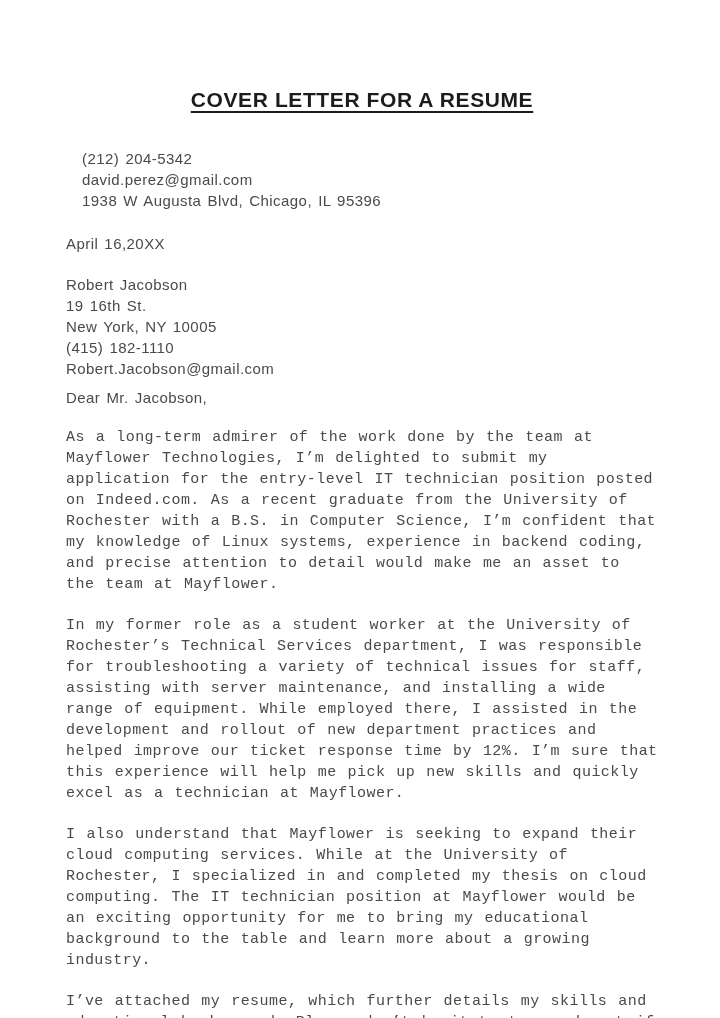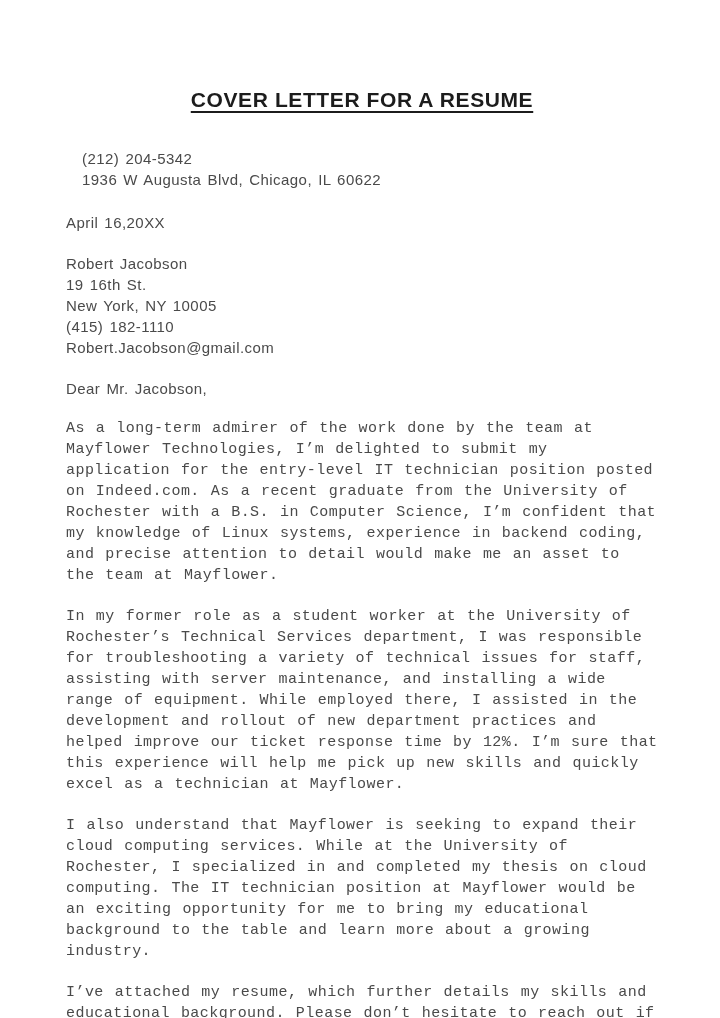--- a/index.html
+++ b/index.html
@@ -37,34 +37,35 @@
   }
   .line, .para {
     font-size: 15px;
     line-height: 21px;
     letter-spacing: 0.45px;
     word-spacing: 1.5px;
     color: var(--body-color);
   }
   .block-sender    { margin-bottom: 22px; margin-left: 16px; }
   .block-date      { margin-bottom: 20px; }
-  .block-recipient { margin-bottom: 20px; }
+  .block-recipient { margin-bottom: 8px; }
   .block-salutation{ margin-bottom: 19px; }
   .para            { margin-bottom: 20px; font-family: Liberation Mono, monospace; }
 </style>
 </head>
 <body>
 
 <div class="page">
 
   <h1 class="doc-title">COVER LETTER FOR A RESUME</h1>
 
   <div class="block-sender">
     <div class="line">(212) 204-5342</div>
-    <div class="line">1936 W Augusta Blvd, Chicago, IL 60622</div>
+    <div class="line">david.perez@gmail.com</div>
+    <div class="line">1938 W Augusta Blvd, Chicago, IL 95396</div>
   </div>
 
   <div class="block-date">
     <div class="line">April 16,20XX</div>
   </div>
 
   <div class="block-recipient">
     <div class="line">Robert Jacobson</div>
     <div class="line">19 16th St.</div>
     <div class="line">New York, NY 10005</div>

